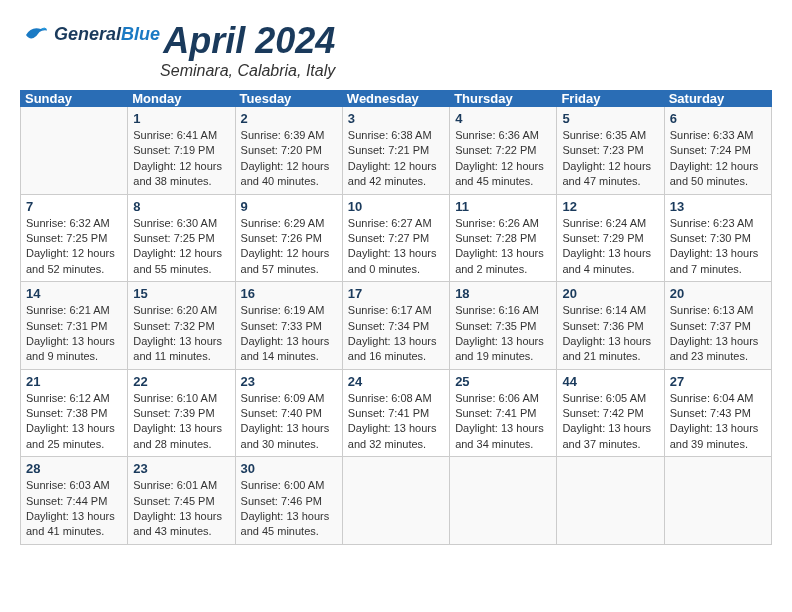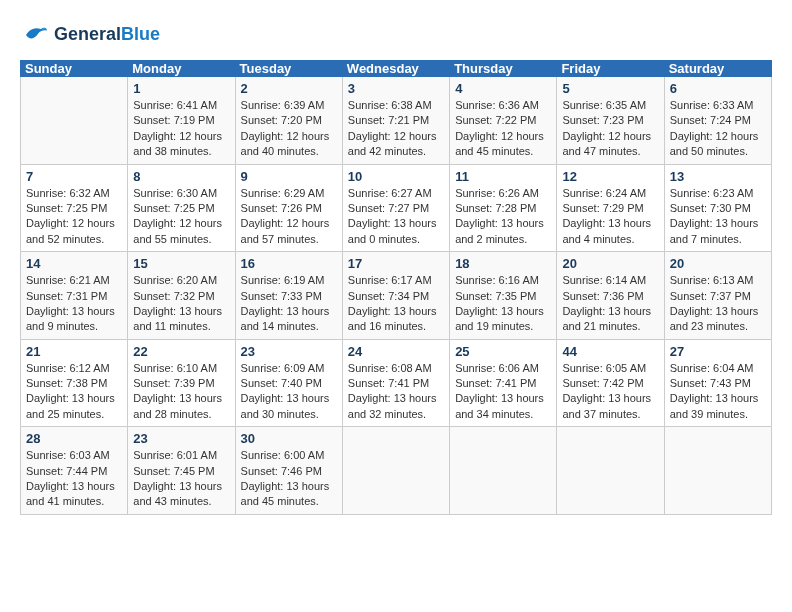--- a/index.html
+++ b/index.html
@@ -8,20 +8,21 @@
       background: #fff;
       width: 792px;
       min-height: 612px;
       padding: 20px;
     }
     .header {
       display: flex;
       justify-content: flex-start;
       align-items: flex-start;
       margin-bottom: 10px;
+      font-style: italic;
     }
     .logo {
       display: flex;
       align-items: center;
       gap: 4px;
     }
     .logo-text {
       font-size: 18px;
       font-weight: bold;
       color: #1a3a5c;
@@ -95,20 +96,24 @@
 <div class="header">
   <div class="logo">
     <svg class="logo-bird" viewBox="0 0 40 40">
       <path d="M8,20 Q15,8 28,12 Q35,8 36,14 Q30,13 26,16 Q22,22 18,24 Q12,26 8,20Z" fill="#1a7ac4"></path>
       <path d="M28,12 Q35,8 36,14 Q34,11 30,13Z" fill="#2a9de0"></path>
     </svg>
     <div class="logo-text">
       <div>General<span>Blue</span></div>
     </div>
   </div>
+  <div class="title-block">
+    <div class="month-title">April 2024</div>
+    <div class="location">Seminara, Calabria, Italy</div>
+  </div>
 </div>
 
 <table>
   <thead>
     <tr>
     <th>Sunday</th>
         <th>Monday</th>
         <th>Tuesday</th>
         <th>Wednesday</th>
         <th>Thursday</th>

